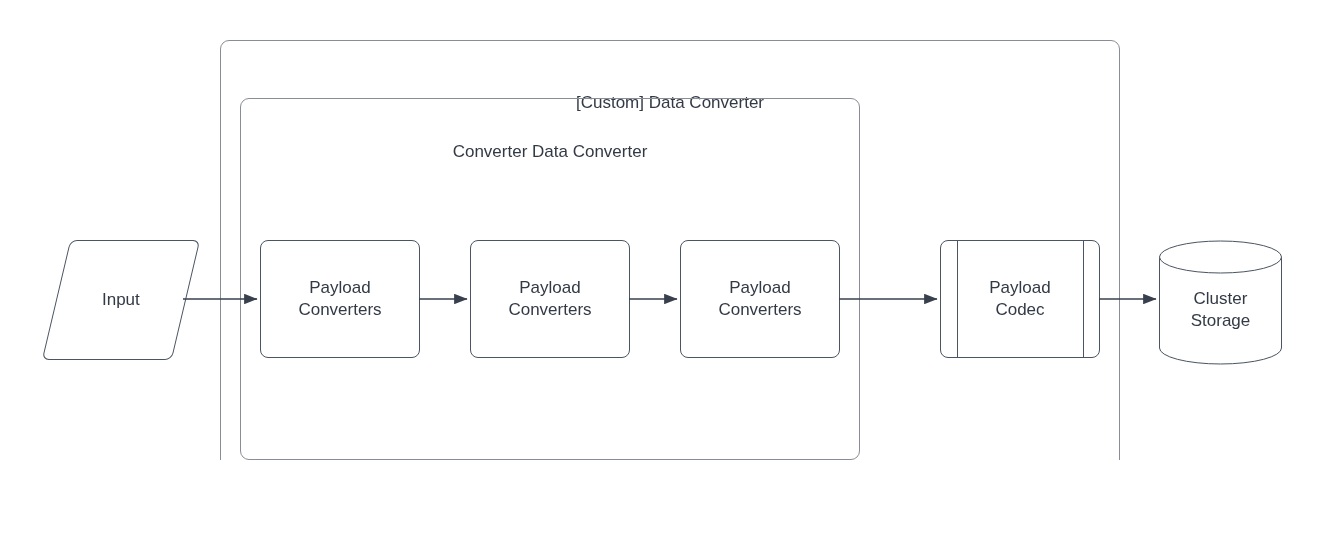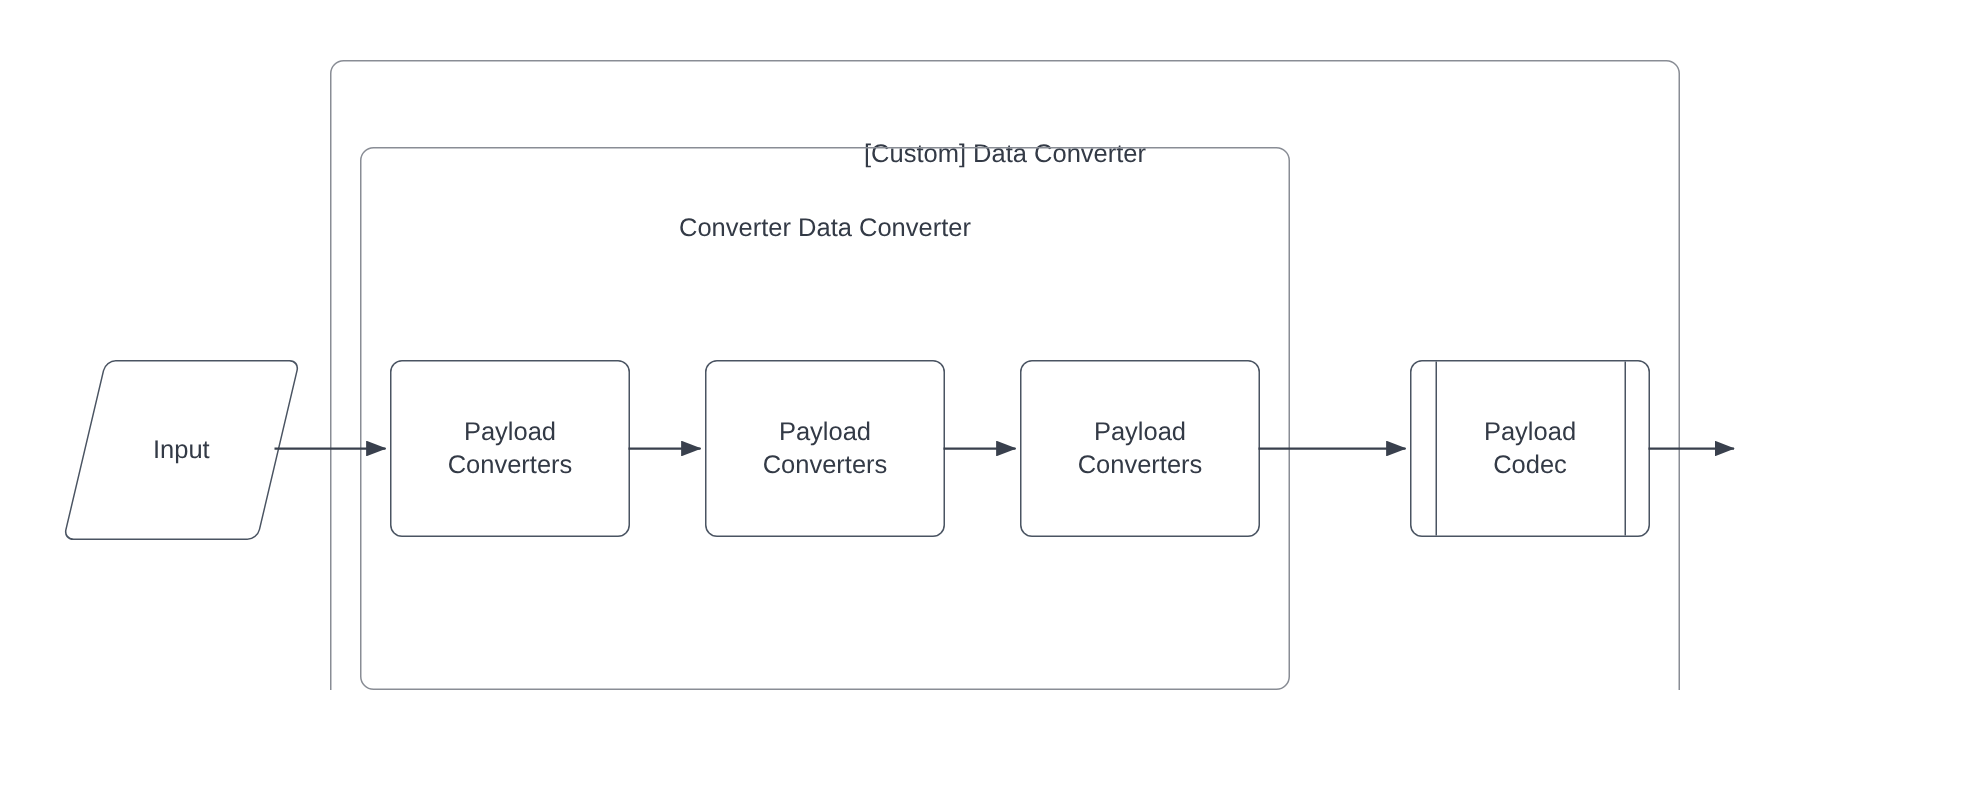--- a/index.html
+++ b/index.html
@@ -146,20 +146,28 @@
 Converters</span>
   </div>
 
   <div class="node" style="left:940px; top:240px; width:158px; height:116px;">
     <div class="codec-bar left"></div>
     <div class="codec-bar right"></div>
     <span class="node-label">Payload
 Codec</span>
   </div>
 
+  <div class="cylinder-wrap">
+    <svg width="123" height="125" viewBox="0 0 123 125">
+      <path d="M0.5,17 L0.5,108 A61,16 0 0 0 122.5,108 L122.5,17" fill="#ffffff" stroke="#4a5462" stroke-width="1"></path>
+      <ellipse cx="61.5" cy="17" rx="61" ry="16" fill="#ffffff" stroke="#4a5462" stroke-width="1"></ellipse>
+    </svg>
+    <div class="cylinder-label">Cluster
+Storage</div>
+  </div>
 
   <svg class="overlay" width="1320" height="540" viewBox="0 0 1320 540">
     <defs>
       <marker id="arrowhead" markerWidth="9" markerHeight="7" refX="8.6" refY="3.5" orient="auto">
         <path d="M0,0 L9,3.5 L0,7 Z" fill="#39404d"></path>
       </marker>
     </defs>
     <g stroke="#39404d" stroke-width="1.5">
       <line x1="183" y1="299" x2="257" y2="299" marker-end="url(#arrowhead)"></line>
       <line x1="419" y1="299" x2="467" y2="299" marker-end="url(#arrowhead)"></line>

